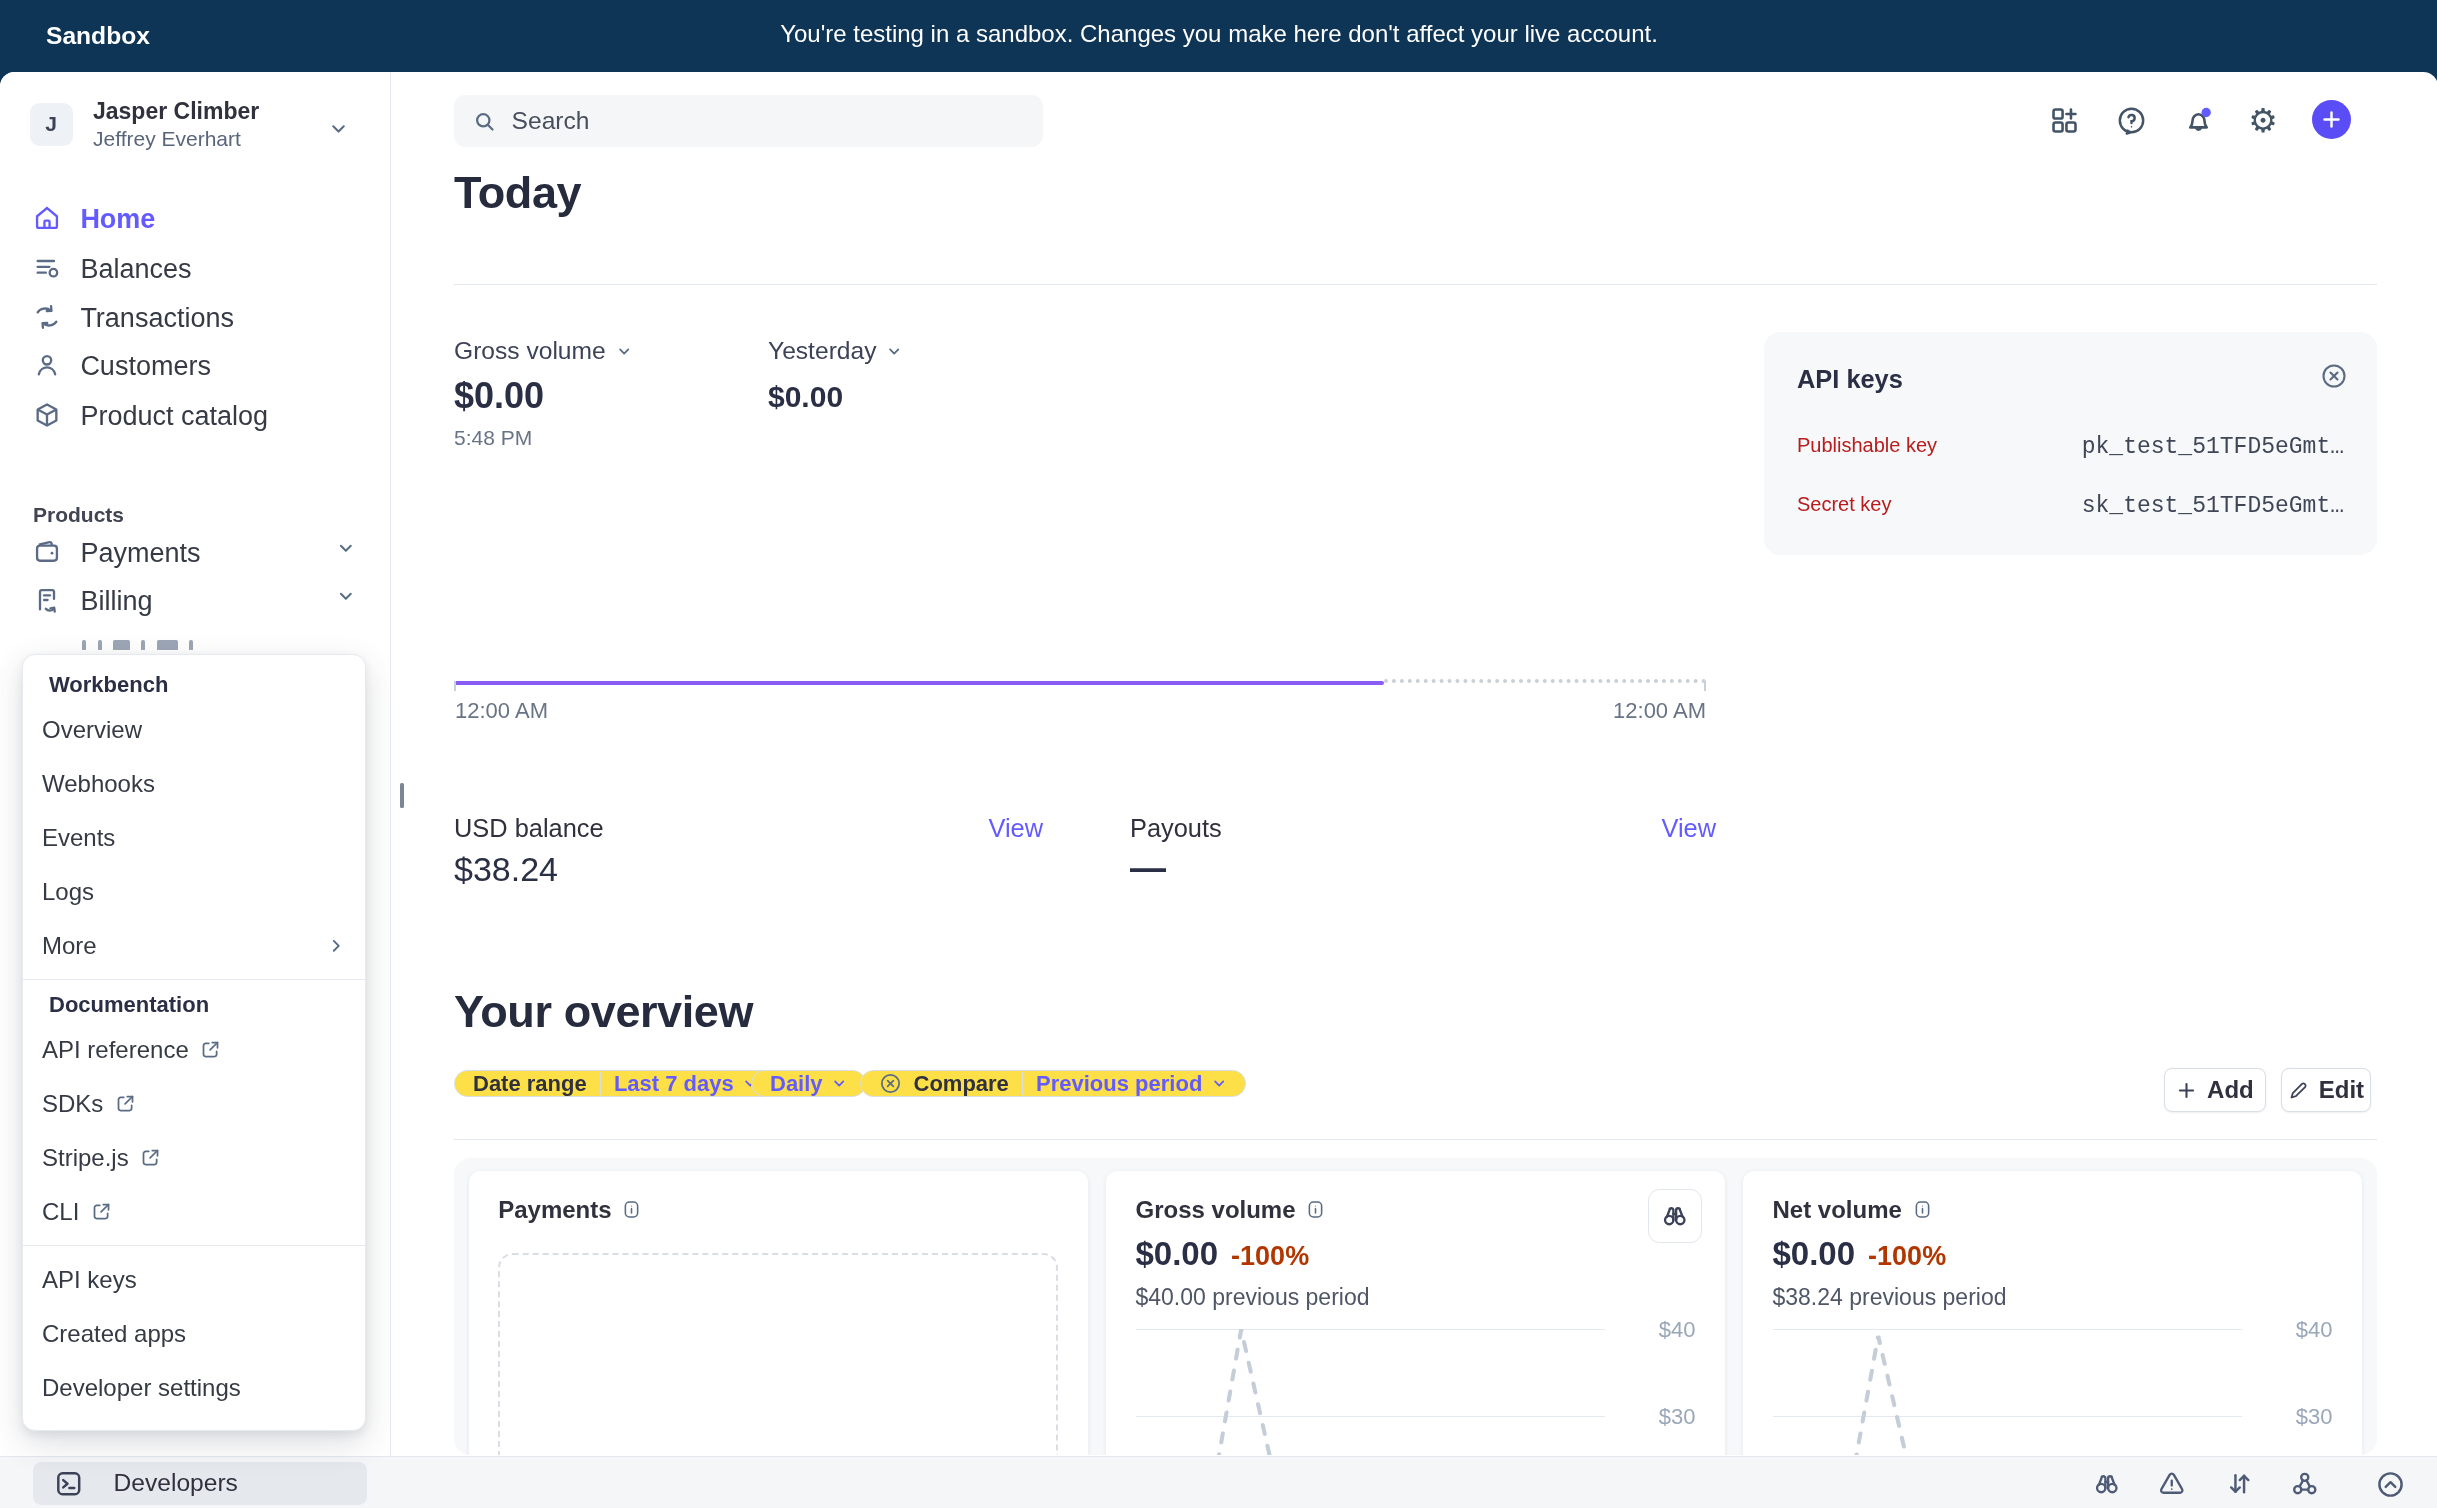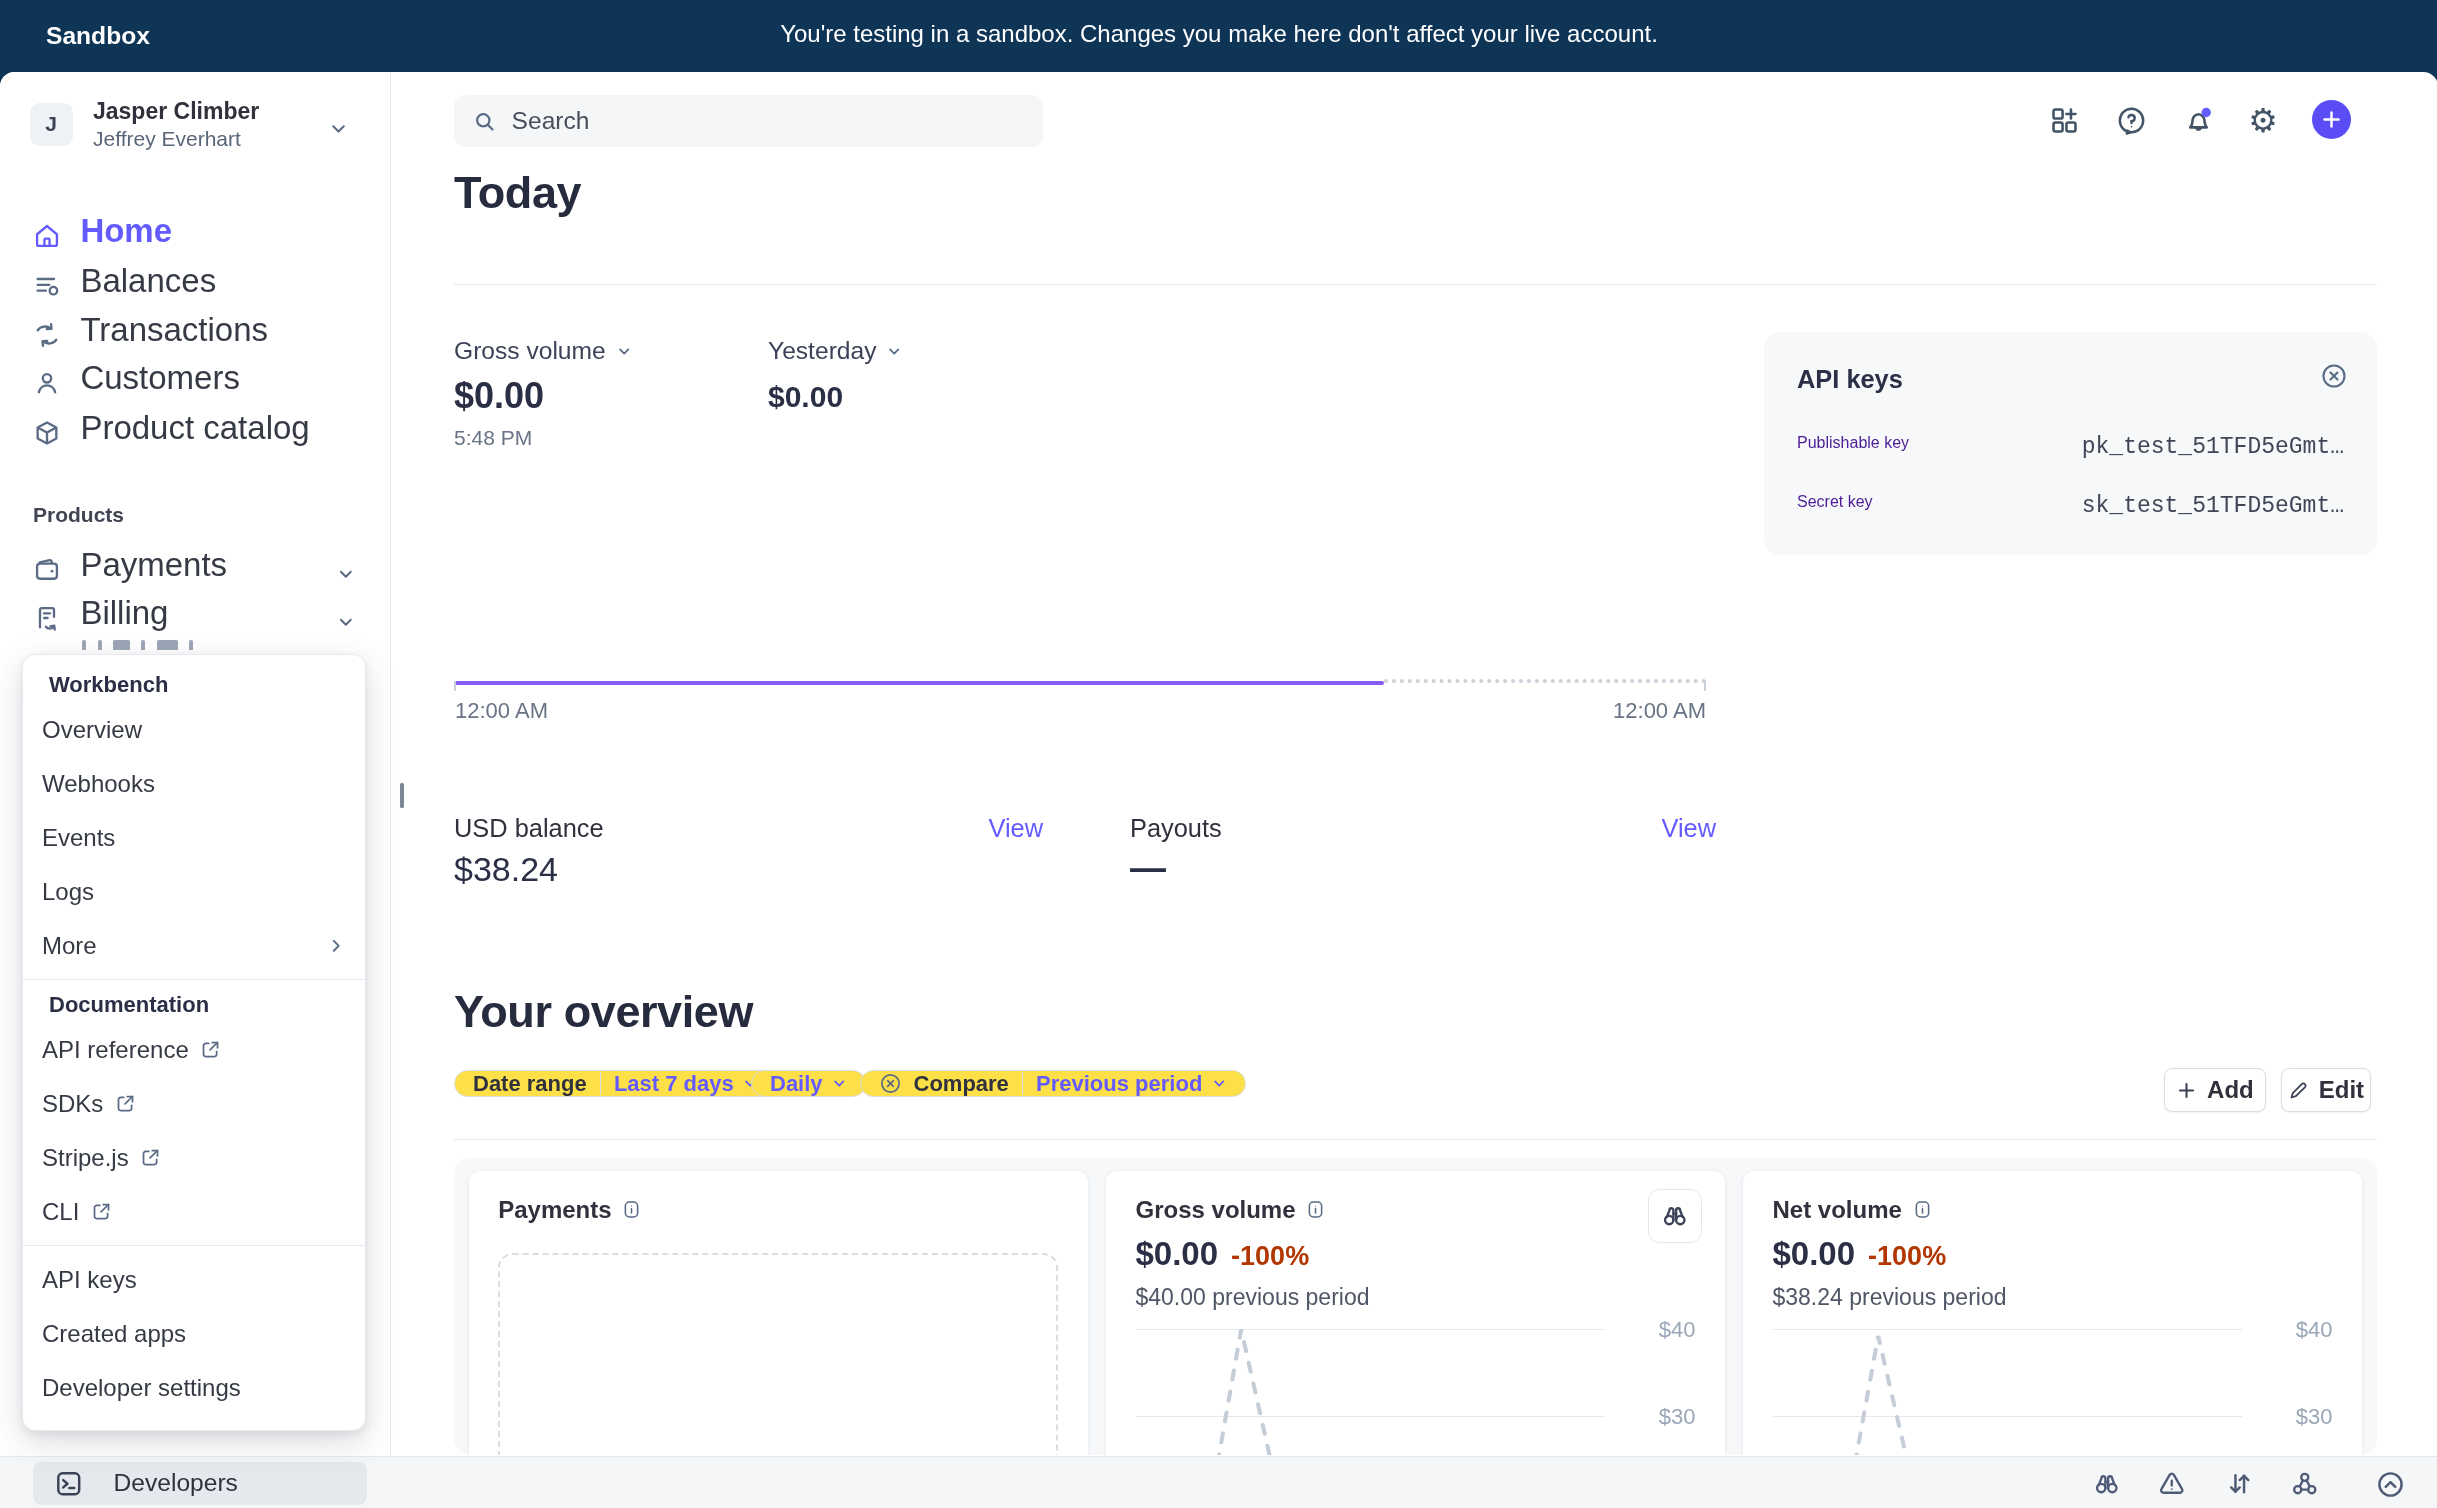--- a/index.html
+++ b/index.html
@@ -23,22 +23,22 @@
 
   
   .sidebar{position:absolute;top:0;left:0;width:390px;bottom:0;background:#fff;border-right:1.2px solid #e6eaf0}
   .acct{position:absolute;left:18px;top:21px;width:354px;height:79px;border-radius:9.8px;cursor:pointer}
   .acct-avatar{position:absolute;left:11.5px;top:9.8px;width:43px;height:43px;border-radius:9.8px;background:#eef1f6;color:#3c4257;
     font-size:21px;font-weight:700;display:flex;align-items:center;justify-content:center}
   .acct-name{position:absolute;left:75px;top:4.9px;font-size:23px;font-weight:700;color:#30313d;white-space:nowrap}
   .acct-org{position:absolute;left:75px;top:34px;font-size:21px;color:#596579;white-space:nowrap}
   .acct-chev{position:absolute;right:23px;top:24.6px;color:#5a6b84}
 
-  .nav-item{position:absolute;left:19.7px;width:351px;height:46px;display:flex;align-items:flex-end;gap:19.7px;
-    padding-left:13px;box-sizing:border-box;border-radius:8.2px;font-size:33px;color:#353a44;cursor:pointer}
+  .nav-item{position:absolute;left:19.7px;width:351px;height:46px;display:flex;align-items:flex-start;gap:19.7px;
+    padding-left:13px;box-sizing:border-box;border-radius:8.2px;font-size:27px;color:#353a44;cursor:pointer}
   .nav-item .nico{width:28px;height:28px;color:#5b6b86;flex:0 0 28px}
   .nav-item.active{color:#635bff;font-weight:700}
   .nav-item.active .nico{color:#635bff}
   .nav-section{position:absolute;left:33px;font-size:21px;font-weight:600;color:#414552}
   .nav-chev{margin-left:auto;margin-right:14.7px;color:#5a6b84}
   .clipped-marks{position:absolute;left:82px;top:568px;width:246px;height:9.8px;overflow:hidden;opacity:.65}
   .clipped-marks i{display:inline-block;width:4.1px;height:21px;background:#6a7890;margin-right:11.5px;border-radius:1.6px}
 
   
   .popup{position:absolute;left:22px;top:582px;width:344px;box-sizing:border-box;background:#fff;border:1.2px solid #e6eaf0;
@@ -70,21 +70,21 @@
   .m-label{position:absolute;top:265px;font-size:24.6px;color:#3c4257;display:flex;align-items:center;gap:9.8px;cursor:pointer}
   .m-label .chev{color:#5a6b84}
   .m-value-lg{position:absolute;top:303px;font-size:36px;font-weight:700;color:#2a2f45}
   .m-value-md{position:absolute;top:308px;font-size:30px;font-weight:700;color:#2a2f45}
   .m-time{position:absolute;top:354px;font-size:21px;color:#687385}
 
   
   .apicard{position:absolute;left:1764px;top:260px;width:613px;height:223px;background:#f6f8fa;border-radius:16.4px;box-sizing:border-box}
   .apicard .title{position:absolute;left:33px;top:33px;font-size:25.4px;font-weight:700;color:#2a2f45}
   .apicard .closeic{position:absolute;right:29.5px;top:29.5px;color:#5a6b84;cursor:pointer}
-  .apirow-l{position:absolute;left:33px;font-size:16px;color:#4c1d95}
+  .apirow-l{position:absolute;left:33px;font-size:20px;color:#b91c1c}
   .apirow-v{position:absolute;right:33px;font-family:"Liberation Mono","DejaVu Sans Mono",monospace;font-size:23px;color:#3f4656;cursor:pointer}
 
   
   .tl-solid{position:absolute;left:454px;top:609px;width:930px;height:4.1px;background:#8a5cf6;border-radius:2.5px}
   .tl-dots{position:absolute;left:1384px;top:607px;width:322px;height:0;border-top:4.1px dotted #c9d0da}
   .tl-tick{position:absolute;top:609px;width:1.6px;height:9.8px;background:#c9d0da}
   .tl-label{position:absolute;top:626px;font-size:22px;color:#687385}
 
   
   .bal-label{position:absolute;top:742px;font-size:25.4px;color:#30313d}

